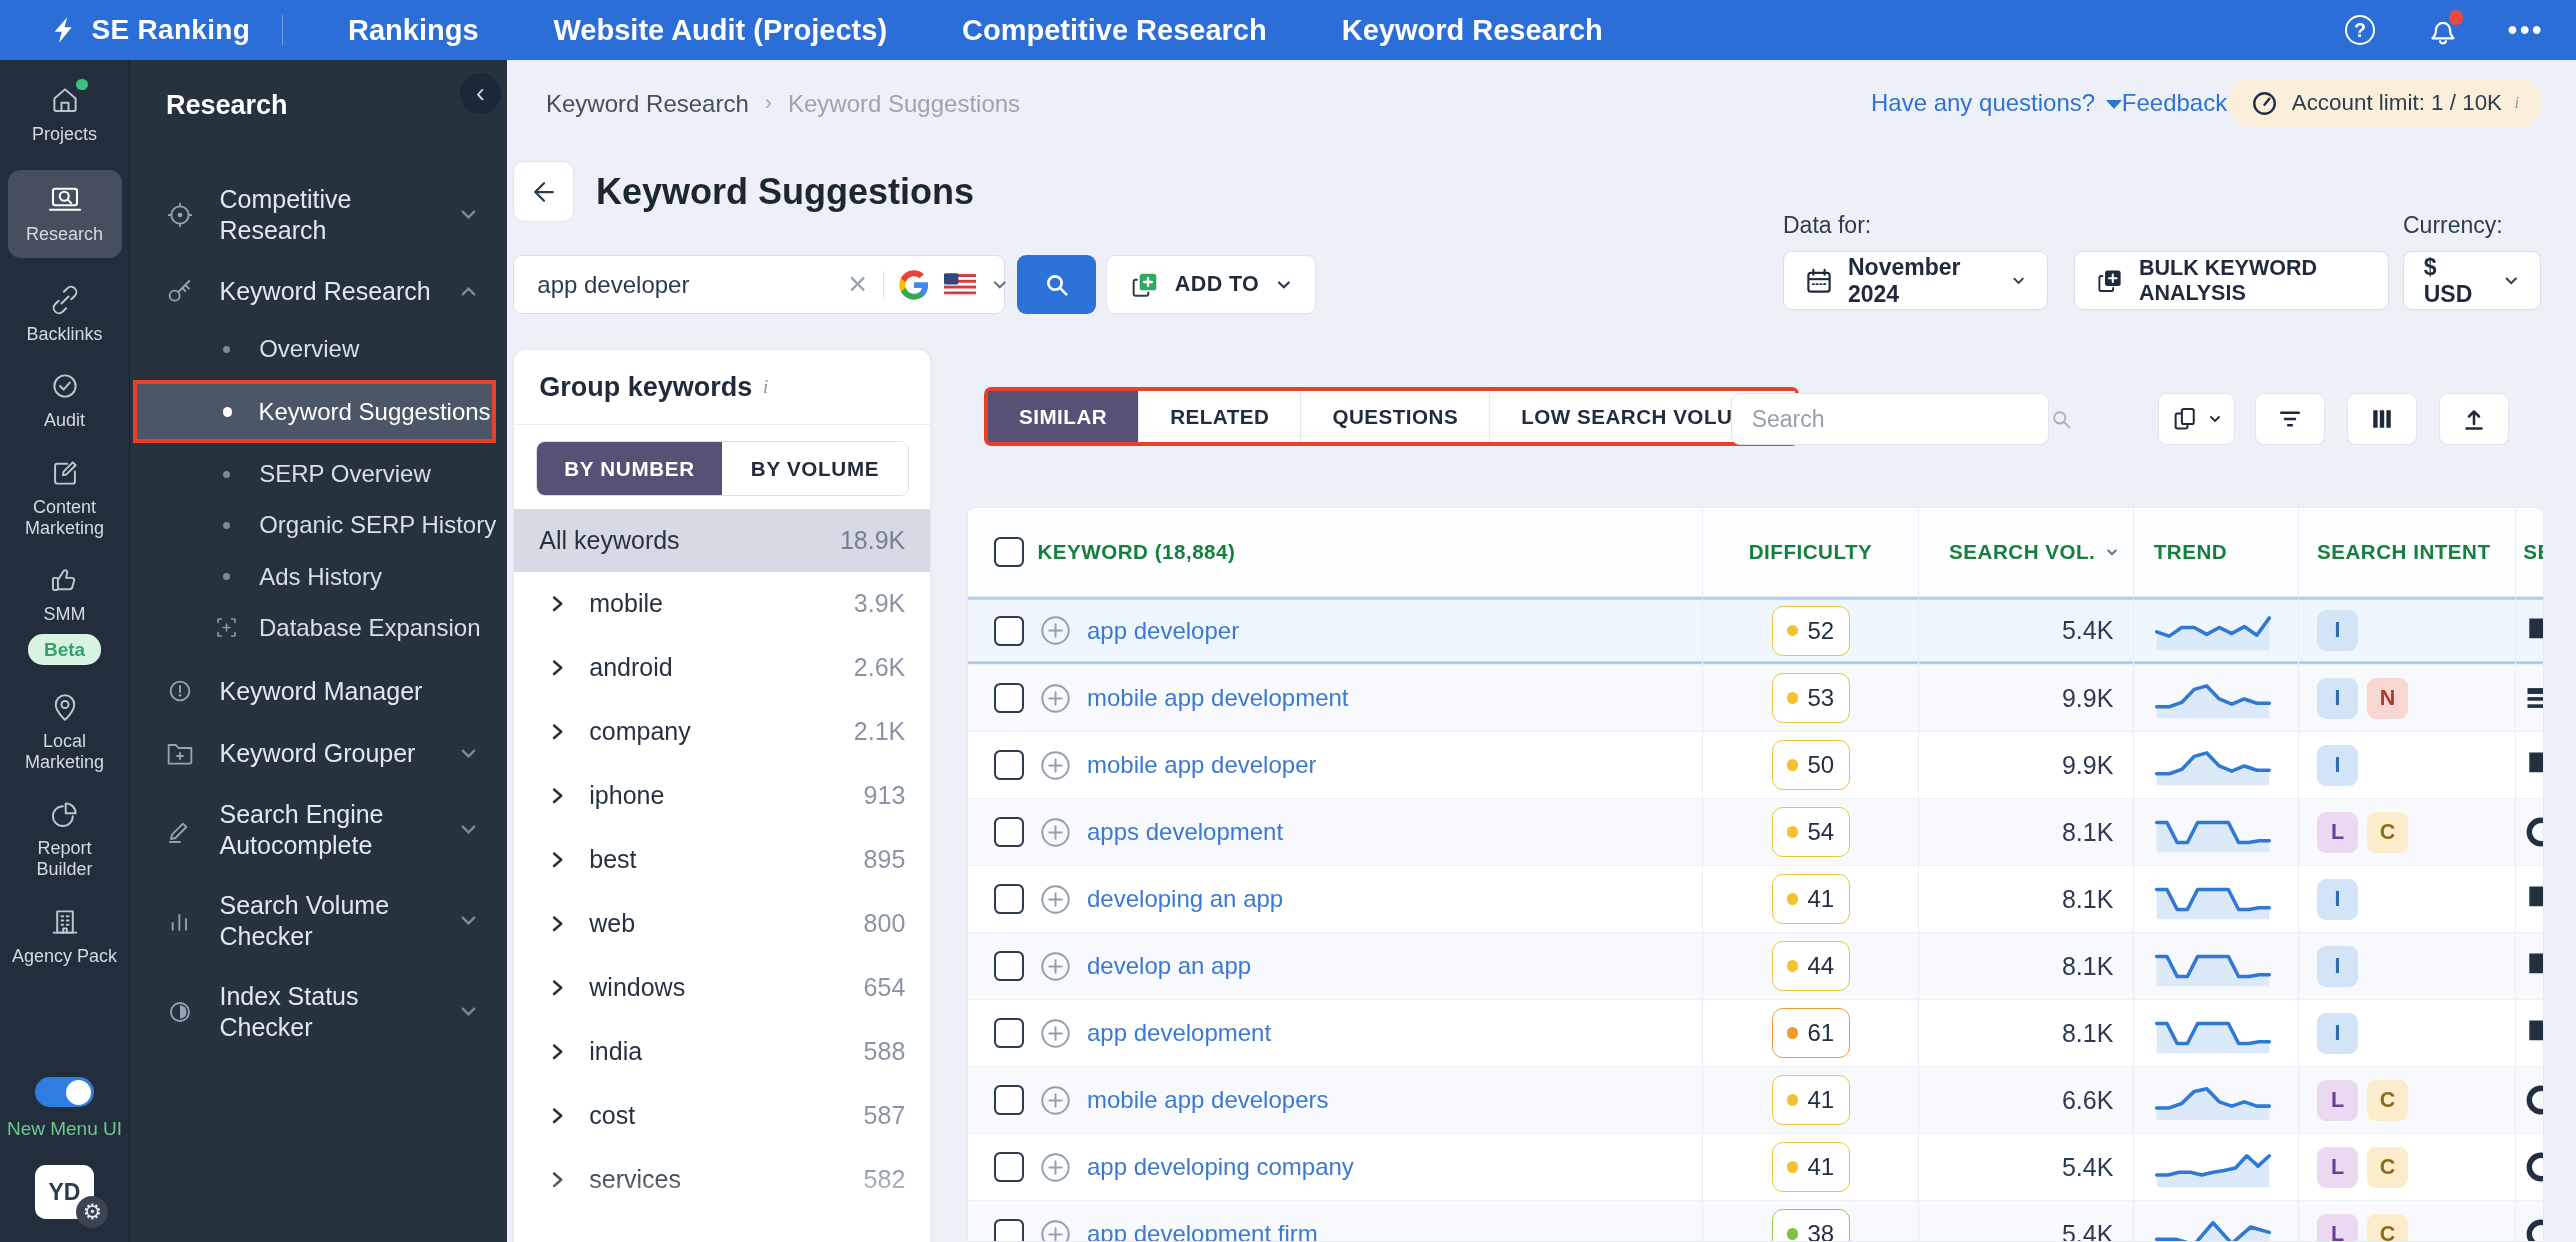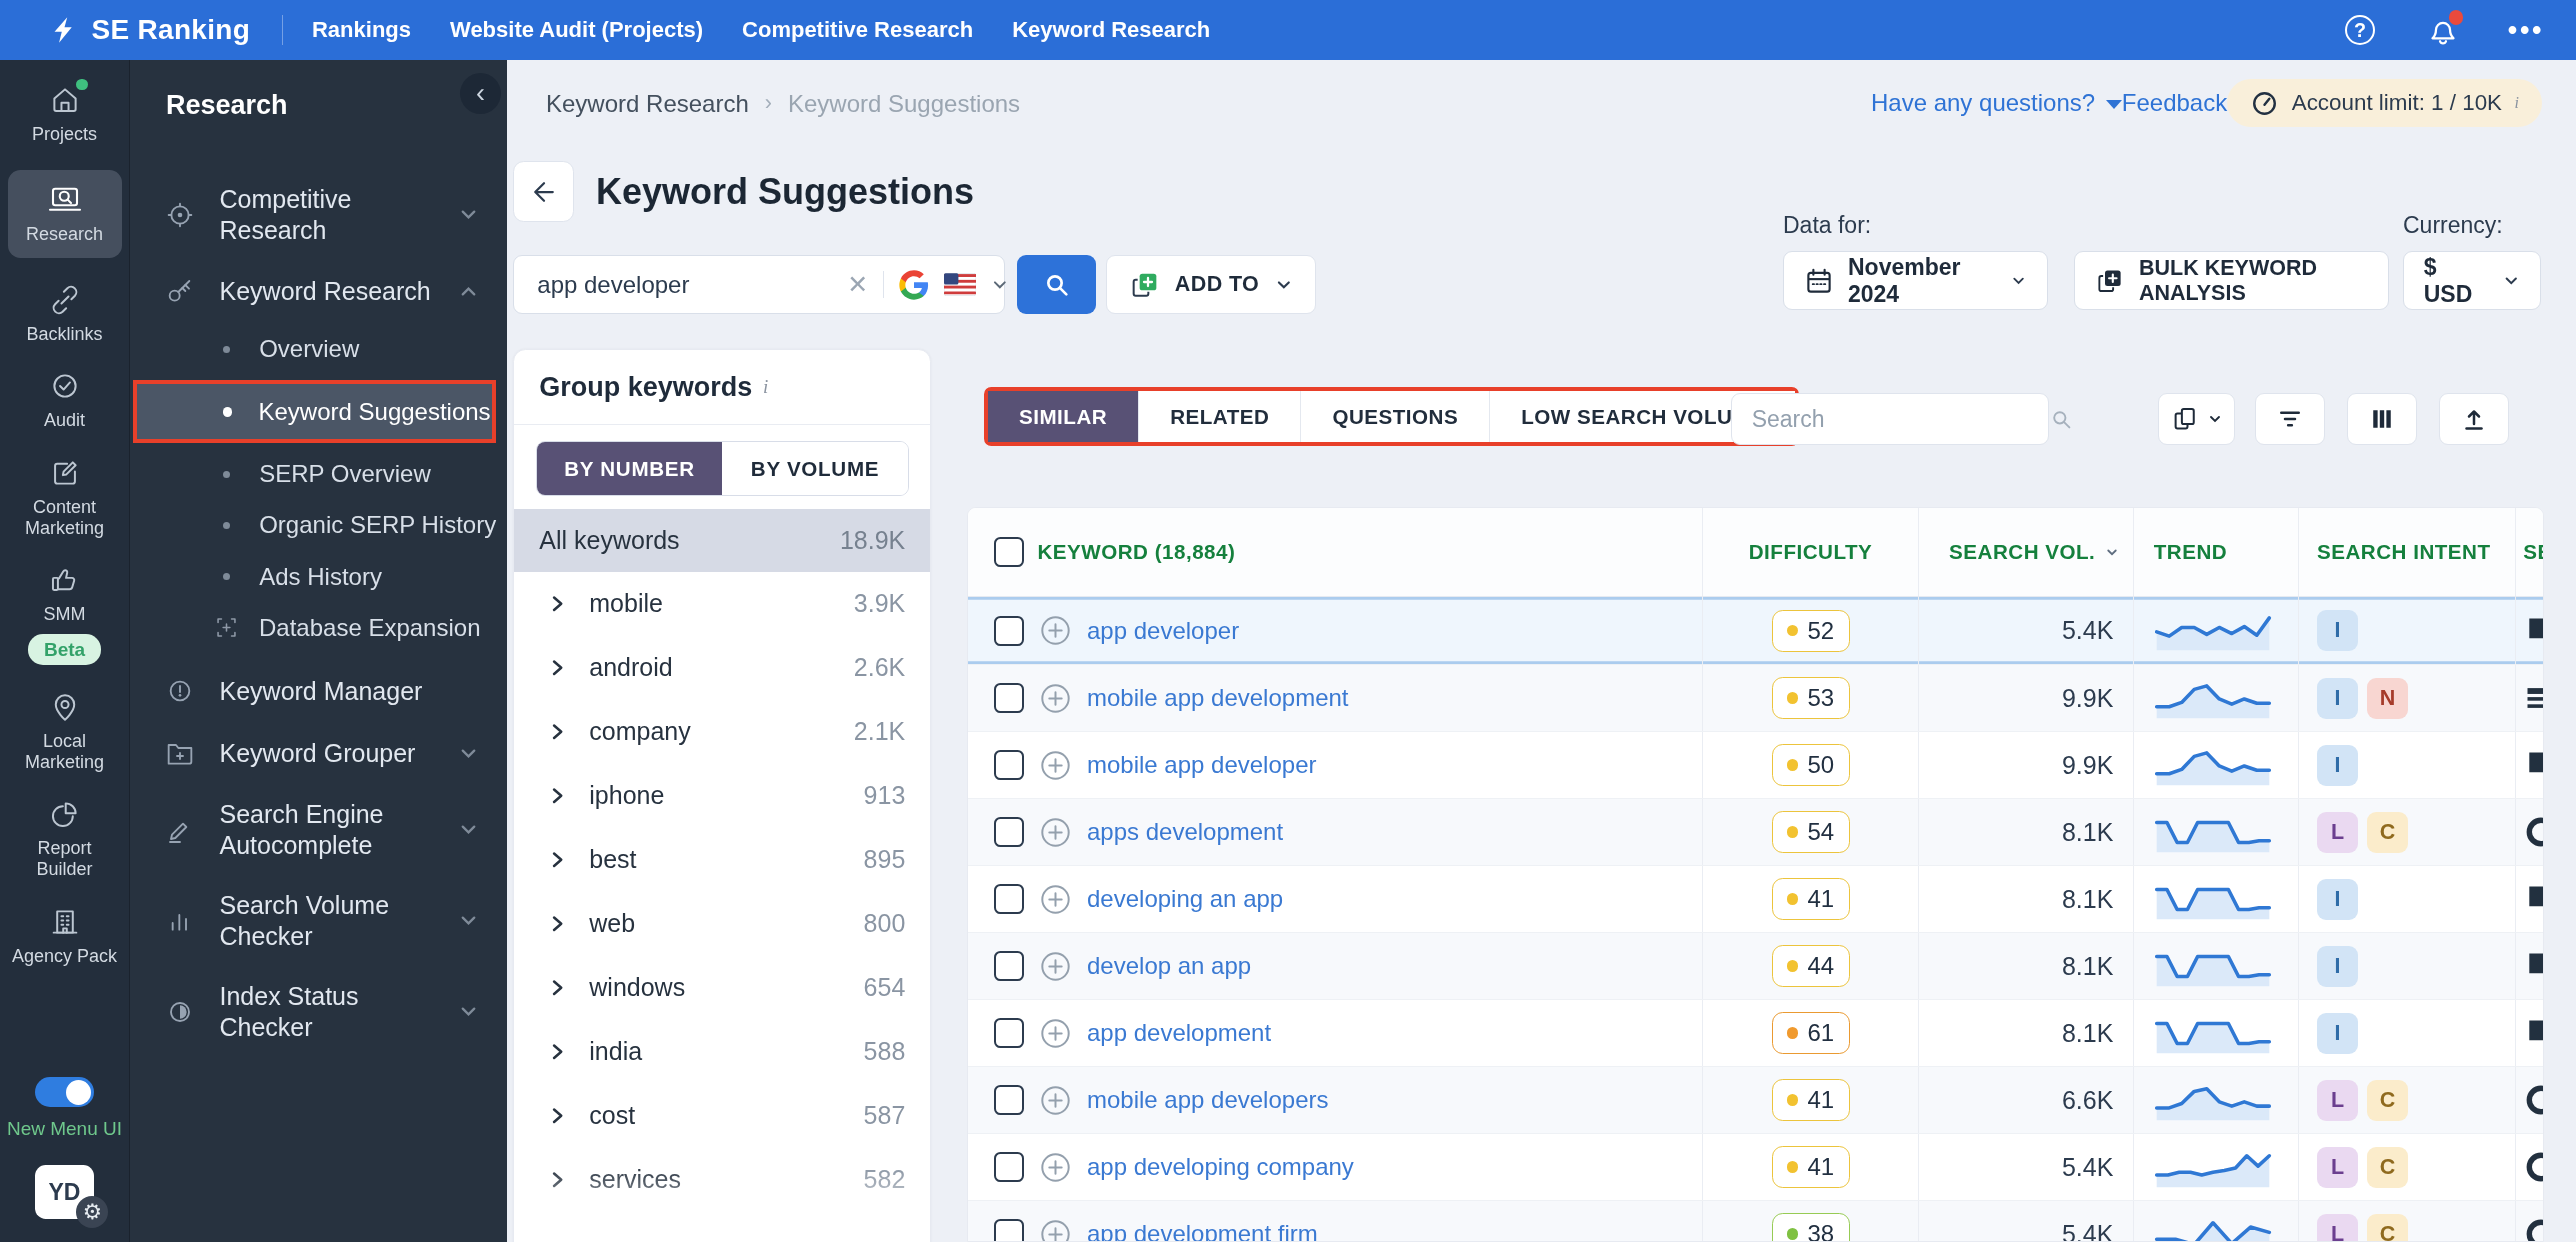--- a/index.html
+++ b/index.html
@@ -4,21 +4,21 @@
 <style>
   *{margin:0;padding:0;box-sizing:border-box;}
   html,body{width:2576px;height:1242px;overflow:hidden;background:#edf0f6;
     font-family:"Liberation Sans",sans-serif;-webkit-font-smoothing:antialiased;}
   svg{display:block;}
   
   .topbar{height:60px;background:#2b6ed7;display:flex;align-items:center;color:#fff;padding:0 32px 0 50px;}
   .brand{display:flex;align-items:center;gap:12.5px;font-size:28px;font-weight:bold;letter-spacing:0.3px;}
   .tb-divider{width:0.9px;height:30px;background:rgba(255,255,255,.35);margin:0 29px 0 32px;}
   .tnav{display:flex;align-items:center;gap:39px;}
-  .tnav-item{font-size:22px;font-weight:600;cursor:pointer;white-space:nowrap;}
+  .tnav-item{font-size:29px;font-weight:600;cursor:pointer;white-space:nowrap;margin-left:36px;}
   .tb-spacer{flex:1;}
   .tb-icons{display:flex;align-items:center;gap:47px;}
   .tb-ic{position:relative;width:36px;height:36px;display:flex;align-items:center;justify-content:center;color:#fff;}
   .qmark{width:30px;height:30px;border:2.7px solid #fff;border-radius:50%;display:flex;align-items:center;justify-content:center;font-size:19.7px;font-weight:bold;}
   .bell-dot{position:absolute;top:-1.8px;right:-1.8px;width:14.3px;height:14.3px;border-radius:50%;background:#ea4a3c;}
   .dots{font-size:27px;letter-spacing:2.7px;font-weight:bold;}
   
   .shell{display:flex;height:1182px;}
   
   .rail{width:130px;background:#232e3c;display:flex;flex-direction:column;align-items:center;padding:21.5px 0 23px;flex-shrink:0;border-right:0.9px solid rgba(0,0,0,.25);}
@@ -117,21 +117,21 @@
   .t-row:first-child{border-top:none;}
   .t-row:nth-child(even){background:#f7f9fc;}
   .t-row.selected{background:#eff6fd;box-shadow:inset 0 2.7px 0 #abccee,inset 0 -2.7px 0 #abccee;}
   .td{display:flex;align-items:center;}
   .td-kw{padding-left:26px;gap:15px;}
   .cb{width:30px;height:30px;border:2.7px solid #2c3b4e;border-radius:6.3px;background:#fff;flex-shrink:0;cursor:pointer;}
   .cb.hdr{border-color:#2c3b4e;}
   .plus{width:33px;height:33px;color:#94a0ad;flex-shrink:0;cursor:pointer;}
   .kw-link{font-size:24px;color:#3a79d2;cursor:pointer;}
   .td-diff{justify-content:center;}
-  .diff{width:78px;height:42px;background:#fff;border:1.8px solid;border-radius:10.7px;display:flex;align-items:center;justify-content:center;gap:9px;}
+  .diff{width:78px;height:50px;background:#fff;border:1.8px solid;border-radius:10.7px;display:flex;align-items:center;justify-content:center;gap:9px;}
   .diff .dot{width:11.6px;height:11.6px;border-radius:50%;}
   .diff .dn{font-size:24px;color:#223041;}
   .diff.medium{border-color:#ecc43c;} .diff.medium .dot{background:#f2c230;}
   .diff.hard{border-color:#ea9a31;} .diff.hard .dot{background:#f09a2e;}
   .diff.easy{border-color:#97cb54;} .diff.easy .dot{background:#7fc142;}
   .td-vol{justify-content:flex-end;padding-right:19.7px;font-size:25px;color:#2c3b4e;}
   .td-trend{padding-left:19.7px;}
   .td-int{padding-left:18px;gap:9px;}
   .int{width:41px;height:41px;border-radius:9px;display:flex;align-items:center;justify-content:center;font-size:21.5px;font-weight:bold;}
   .int-I{background:#d2e4f6;color:#2f6ca8;}

